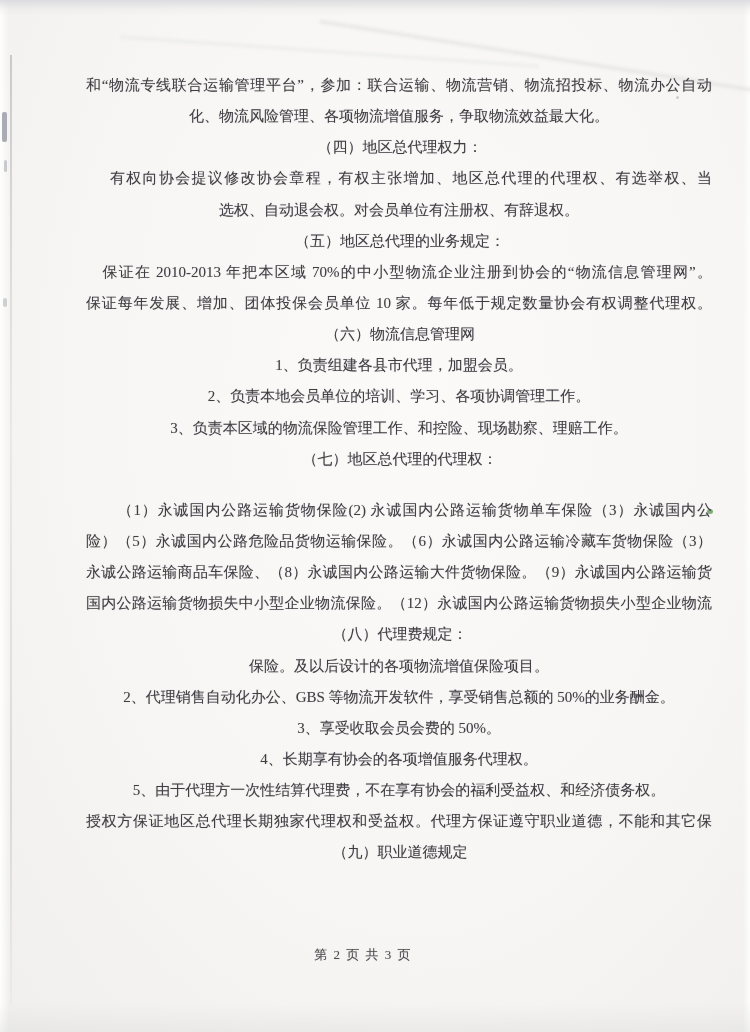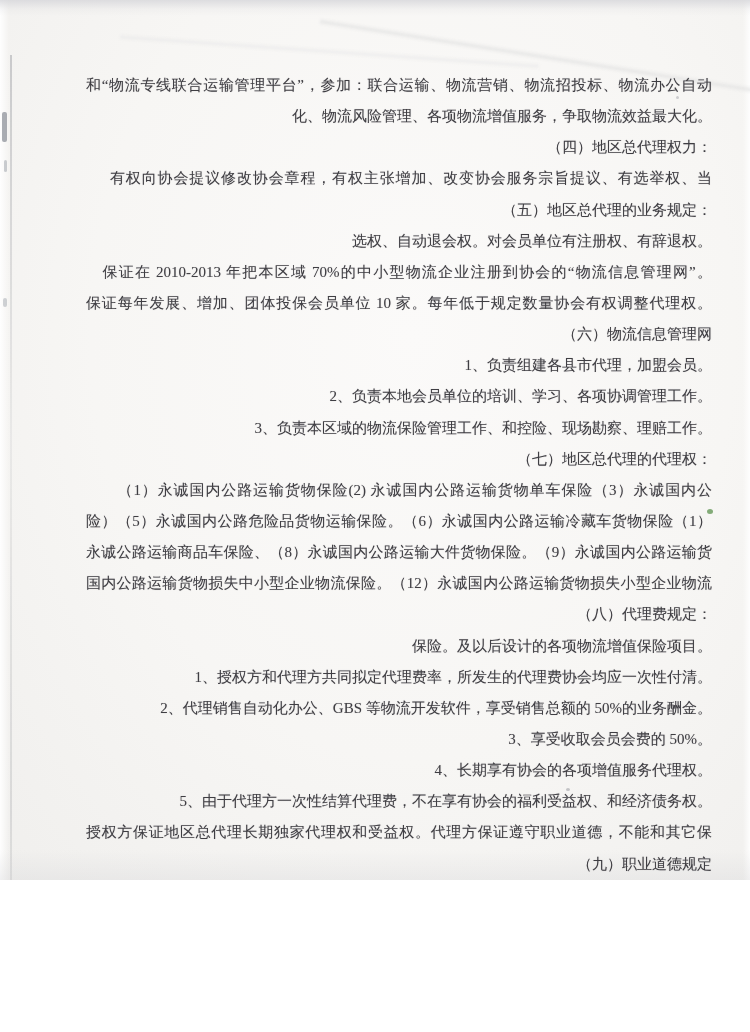--- a/index.html
+++ b/index.html
@@ -1,18 +1,18 @@
 <!DOCTYPE html>
 <html><head>
 <meta charset="utf-8">
 <style>
   html,body{margin:0;padding:0;background:#ffffff;}
   .page{
     position:relative;
-    width:750px;height:880px;
+    width:750px;height:1032px;
     overflow:hidden;
     font-family:"Liberation Serif","DejaVu Serif",serif;
     background-image:
       linear-gradient(180deg, rgba(214,214,218,0.80) 0px, rgba(214,214,218,0.18) 9px, rgba(214,214,218,0) 16px),
       linear-gradient(0deg,   rgba(216,216,218,0.35) 0px, rgba(216,216,218,0) 30px),
       linear-gradient(90deg,  rgba(255,255,255,0.95) 0px, rgba(255,255,255,0) 9px),
       linear-gradient(270deg, rgba(255,255,255,0.9) 0px, rgba(255,255,255,0) 7px),
       radial-gradient(ellipse at 55% 38%, #fbfaf9 0%, #f7f6f4 55%, #f0efed 100%);
     background-color:#f6f5f3;
   }
@@ -42,30 +42,30 @@
   .gray-dot-2{left:676px;top:96px;width:3px;height:3px;background:#c2c2c6;opacity:.8;}
 
   .doc-body{
     position:absolute;left:86px;top:70px;width:626px;
     font-size:15px;color:#3f3e43;
     text-shadow:0 0 1px rgba(63,62,67,0.28);
   }
   .line{
     height:31.15px;line-height:31.15px;
     white-space:nowrap;overflow:visible;
-    text-align:right;
+    text-align:center;
   }
   .line.full{
     white-space:normal;overflow:hidden;
     text-align:justify;text-align-last:justify;
   }
   .line.hdr{padding-left:2px;font-family:Liberation Serif, serif;}
   .line.i1{text-indent:1.1em;}
   .line.i15{text-indent:1.6em;}
-  .line.i2{text-indent:2.1em;}
+  .line.i2{text-indent:2.1em;margin-top:20px;}
   .footer{
     position:absolute;left:0;top:946px;width:750px;
     text-align:center;
     font-size:13px;letter-spacing:1.5px;color:#4b4b50;
     text-shadow:0 0 1px rgba(75,75,80,0.3);
     transform:translateX(-12px);
   }
 </style>
 </head>
 <body>
@@ -79,37 +79,36 @@
   <div class="speck mark-left-2"></div>
   <div class="speck mark-left-3"></div>
   <div class="speck green-speck"></div>
   <div class="speck gray-dot-1"></div>
   <div class="speck gray-dot-2"></div>
 
   <div class="doc-body">
     <div class="line full">和“物流专线联合运输管理平台”，参加：联合运输、物流营销、物流招投标、物流办公自动</div>
     <div class="line">化、物流风险管理、各项物流增值服务，争取物流效益最大化。</div>
     <div class="line hdr">（四）地区总代理权力：</div>
-    <div class="line full i15">有权向协会提议修改协会章程，有权主张增加、改变协会服务宗旨提议、有选举权、当</div>
+    <div class="line full i15">有权向协会提议修改协会章程，有权主张增加、地区总代理的代理权、有选举权、当</div>
+    <div class="line">选权、自动退会权。对会员单位有注册权、有辞退权。</div>
     <div class="line hdr">（五）地区总代理的业务规定：</div>
-    <div class="line">选权、自动退会权。对会员单位有注册权、有辞退权。</div>
     <div class="line full i1">保证在 2010-2013 年把本区域 70%的中小型物流企业注册到协会的“物流信息管理网”。</div>
     <div class="line full">保证每年发展、增加、团体投保会员单位 10 家。每年低于规定数量协会有权调整代理权。</div>
     <div class="line hdr">（六）物流信息管理网</div>
     <div class="line">1、负责组建各县市代理，加盟会员。</div>
     <div class="line">2、负责本地会员单位的培训、学习、各项协调管理工作。</div>
     <div class="line">3、负责本区域的物流保险管理工作、和控险、现场勘察、理赔工作。</div>
     <div class="line hdr">（七）地区总代理的代理权：</div>
     <div class="line full i2">（1）永诚国内公路运输货物保险(2) 永诚国内公路运输货物单车保险（3）永诚国内公</div>
-    <div class="line full">险）（5）永诚国内公路危险品货物运输保险。（6）永诚国内公路运输冷藏车货物保险（1）</div>
+    <div class="line full">险）（5）永诚国内公路危险品货物运输保险。（6）永诚国内公路运输冷藏车货物保险（3）</div>
     <div class="line full">永诚公路运输商品车保险、（8）永诚国内公路运输大件货物保险。（9）永诚国内公路运输货</div>
     <div class="line full">国内公路运输货物损失中小型企业物流保险。（12）永诚国内公路运输货物损失小型企业物流</div>
     <div class="line hdr">（八）代理费规定：</div>
     <div class="line">保险。及以后设计的各项物流增值保险项目。</div>
-    <div class="line">1、授权方和代理方共同拟定代理费率，所发生的代理费协会均应一次性付清。</div>
     <div class="line">2、代理销售自动化办公、GBS 等物流开发软件，享受销售总额的 50%的业务酬金。</div>
     <div class="line">3、享受收取会员会费的 50%。</div>
     <div class="line">4、长期享有协会的各项增值服务代理权。</div>
     <div class="line">5、由于代理方一次性结算代理费，不在享有协会的福利受益权、和经济债务权。</div>
     <div class="line full">授权方保证地区总代理长期独家代理权和受益权。代理方保证遵守职业道德，不能和其它保</div>
     <div class="line hdr">（九）职业道德规定</div>
   </div>
 
   <div class="footer">第 2 页 共 3 页</div>
 

